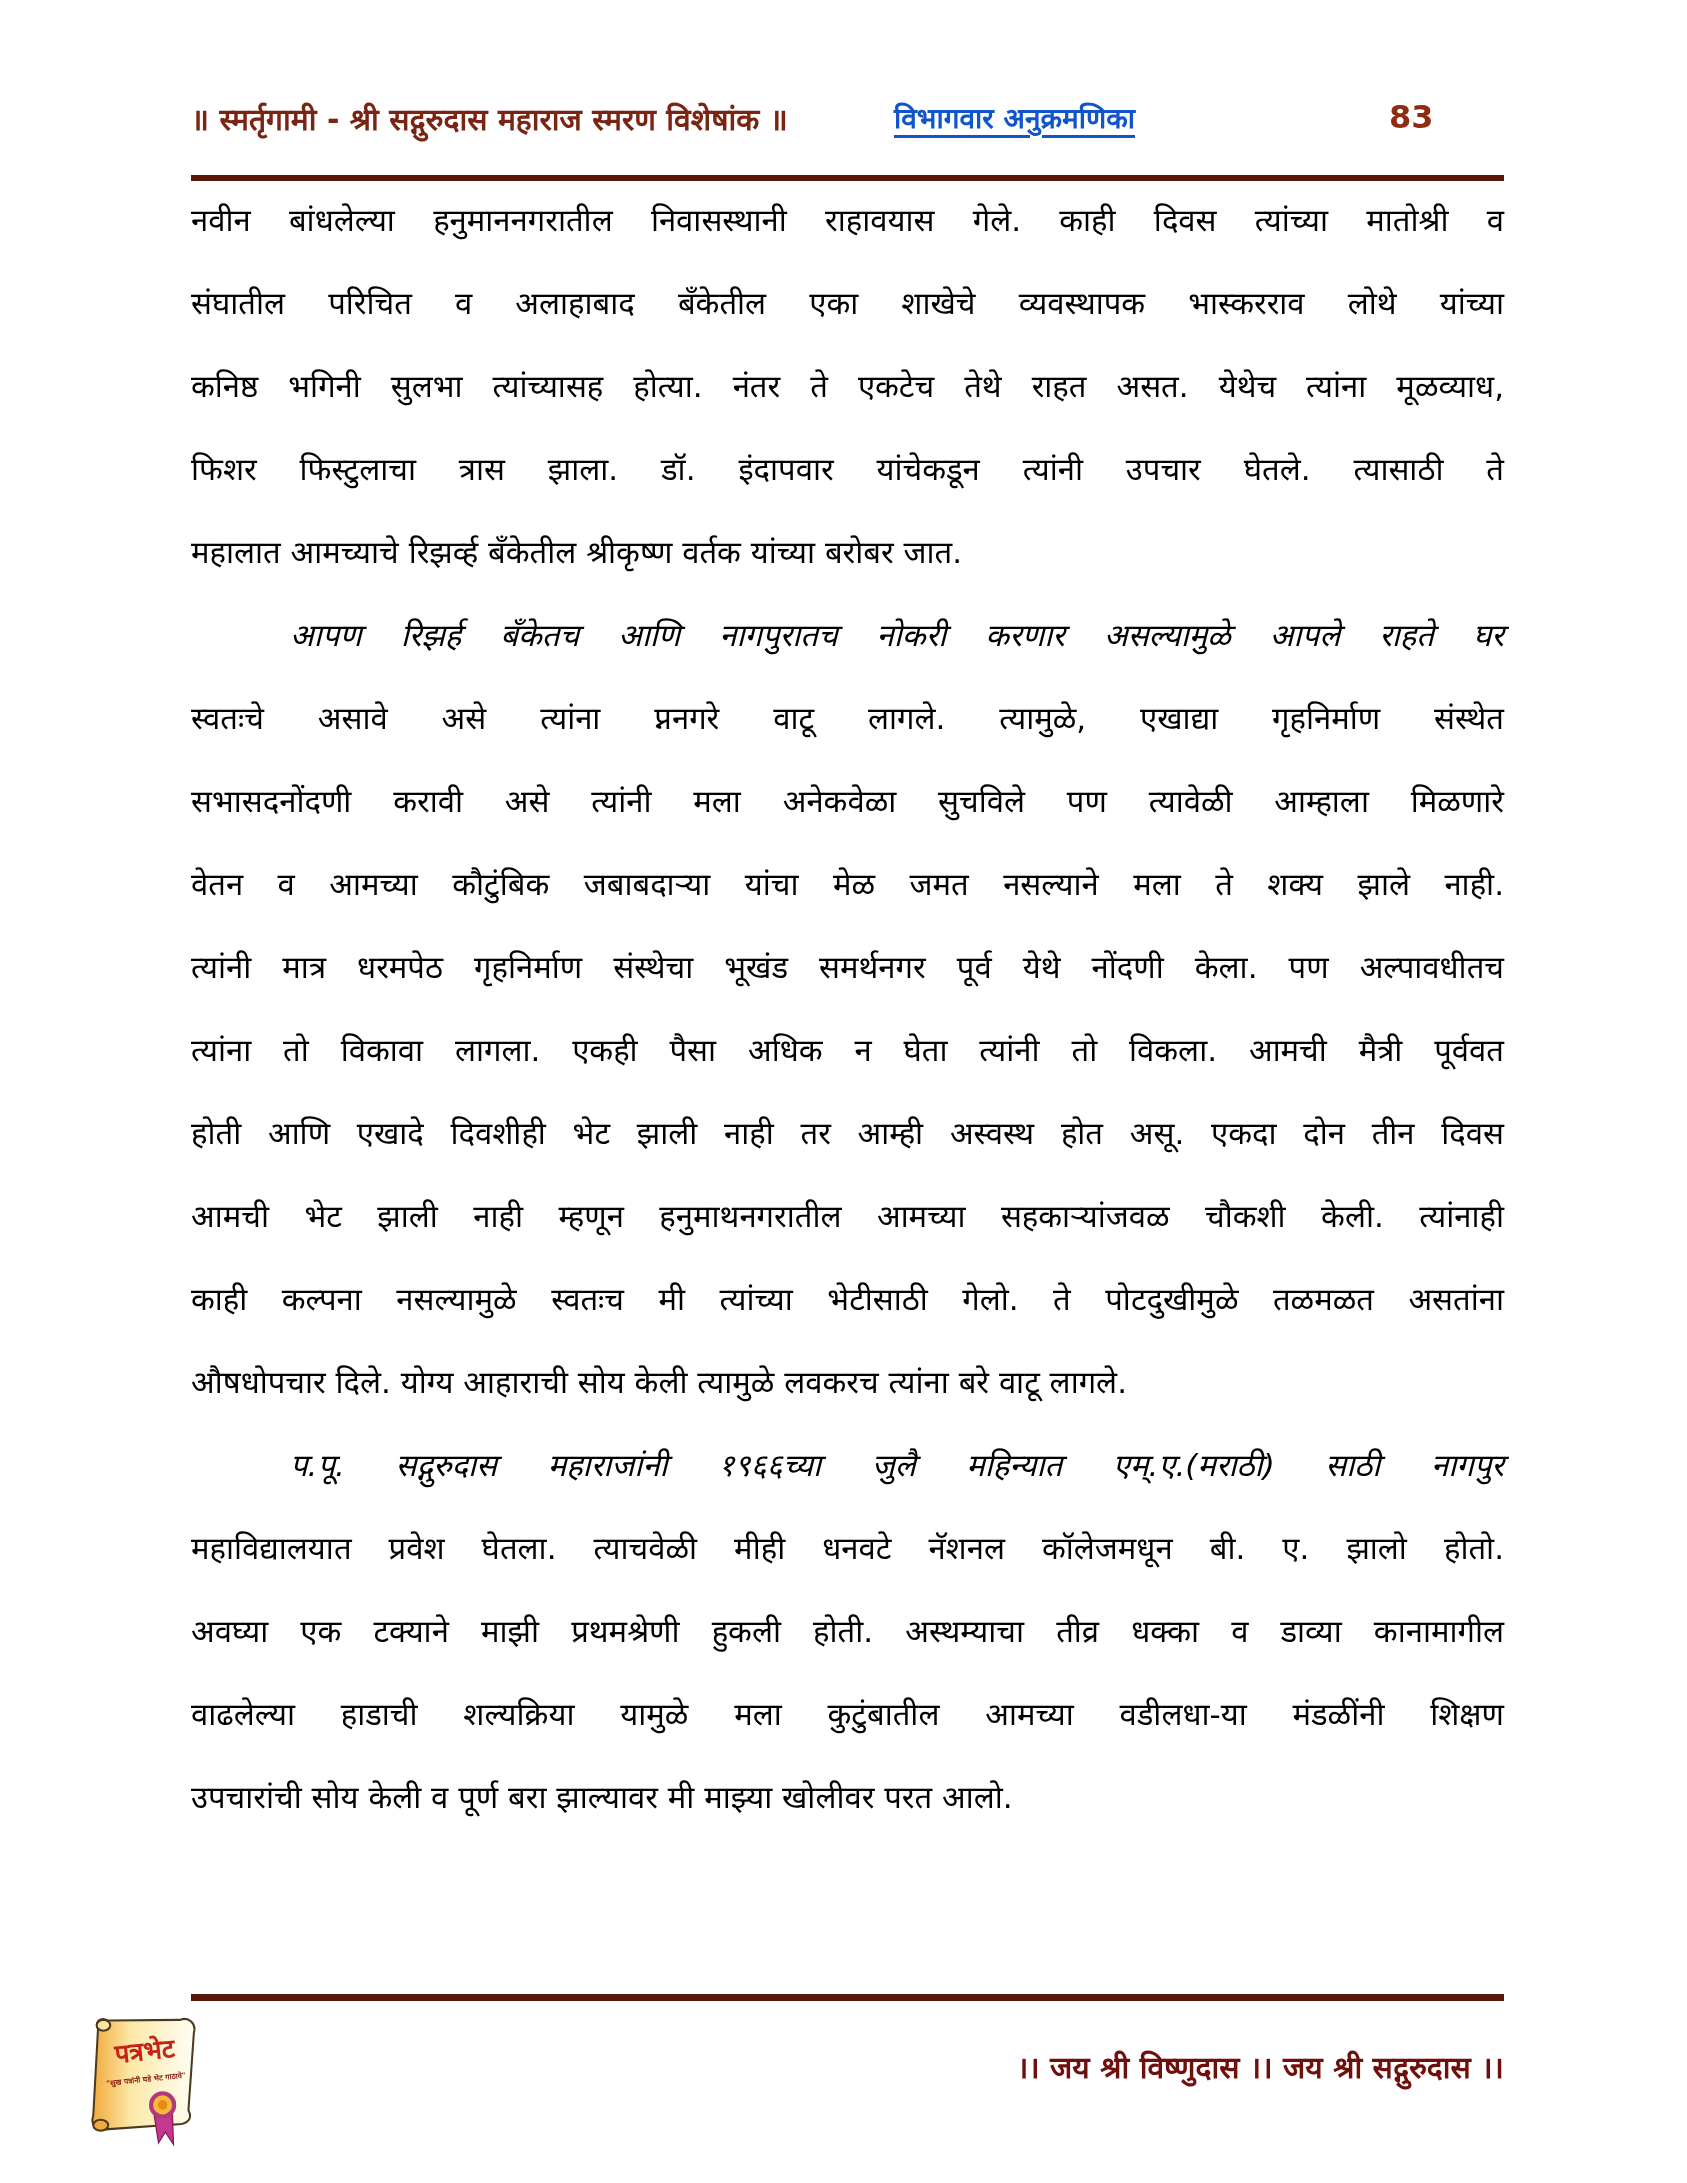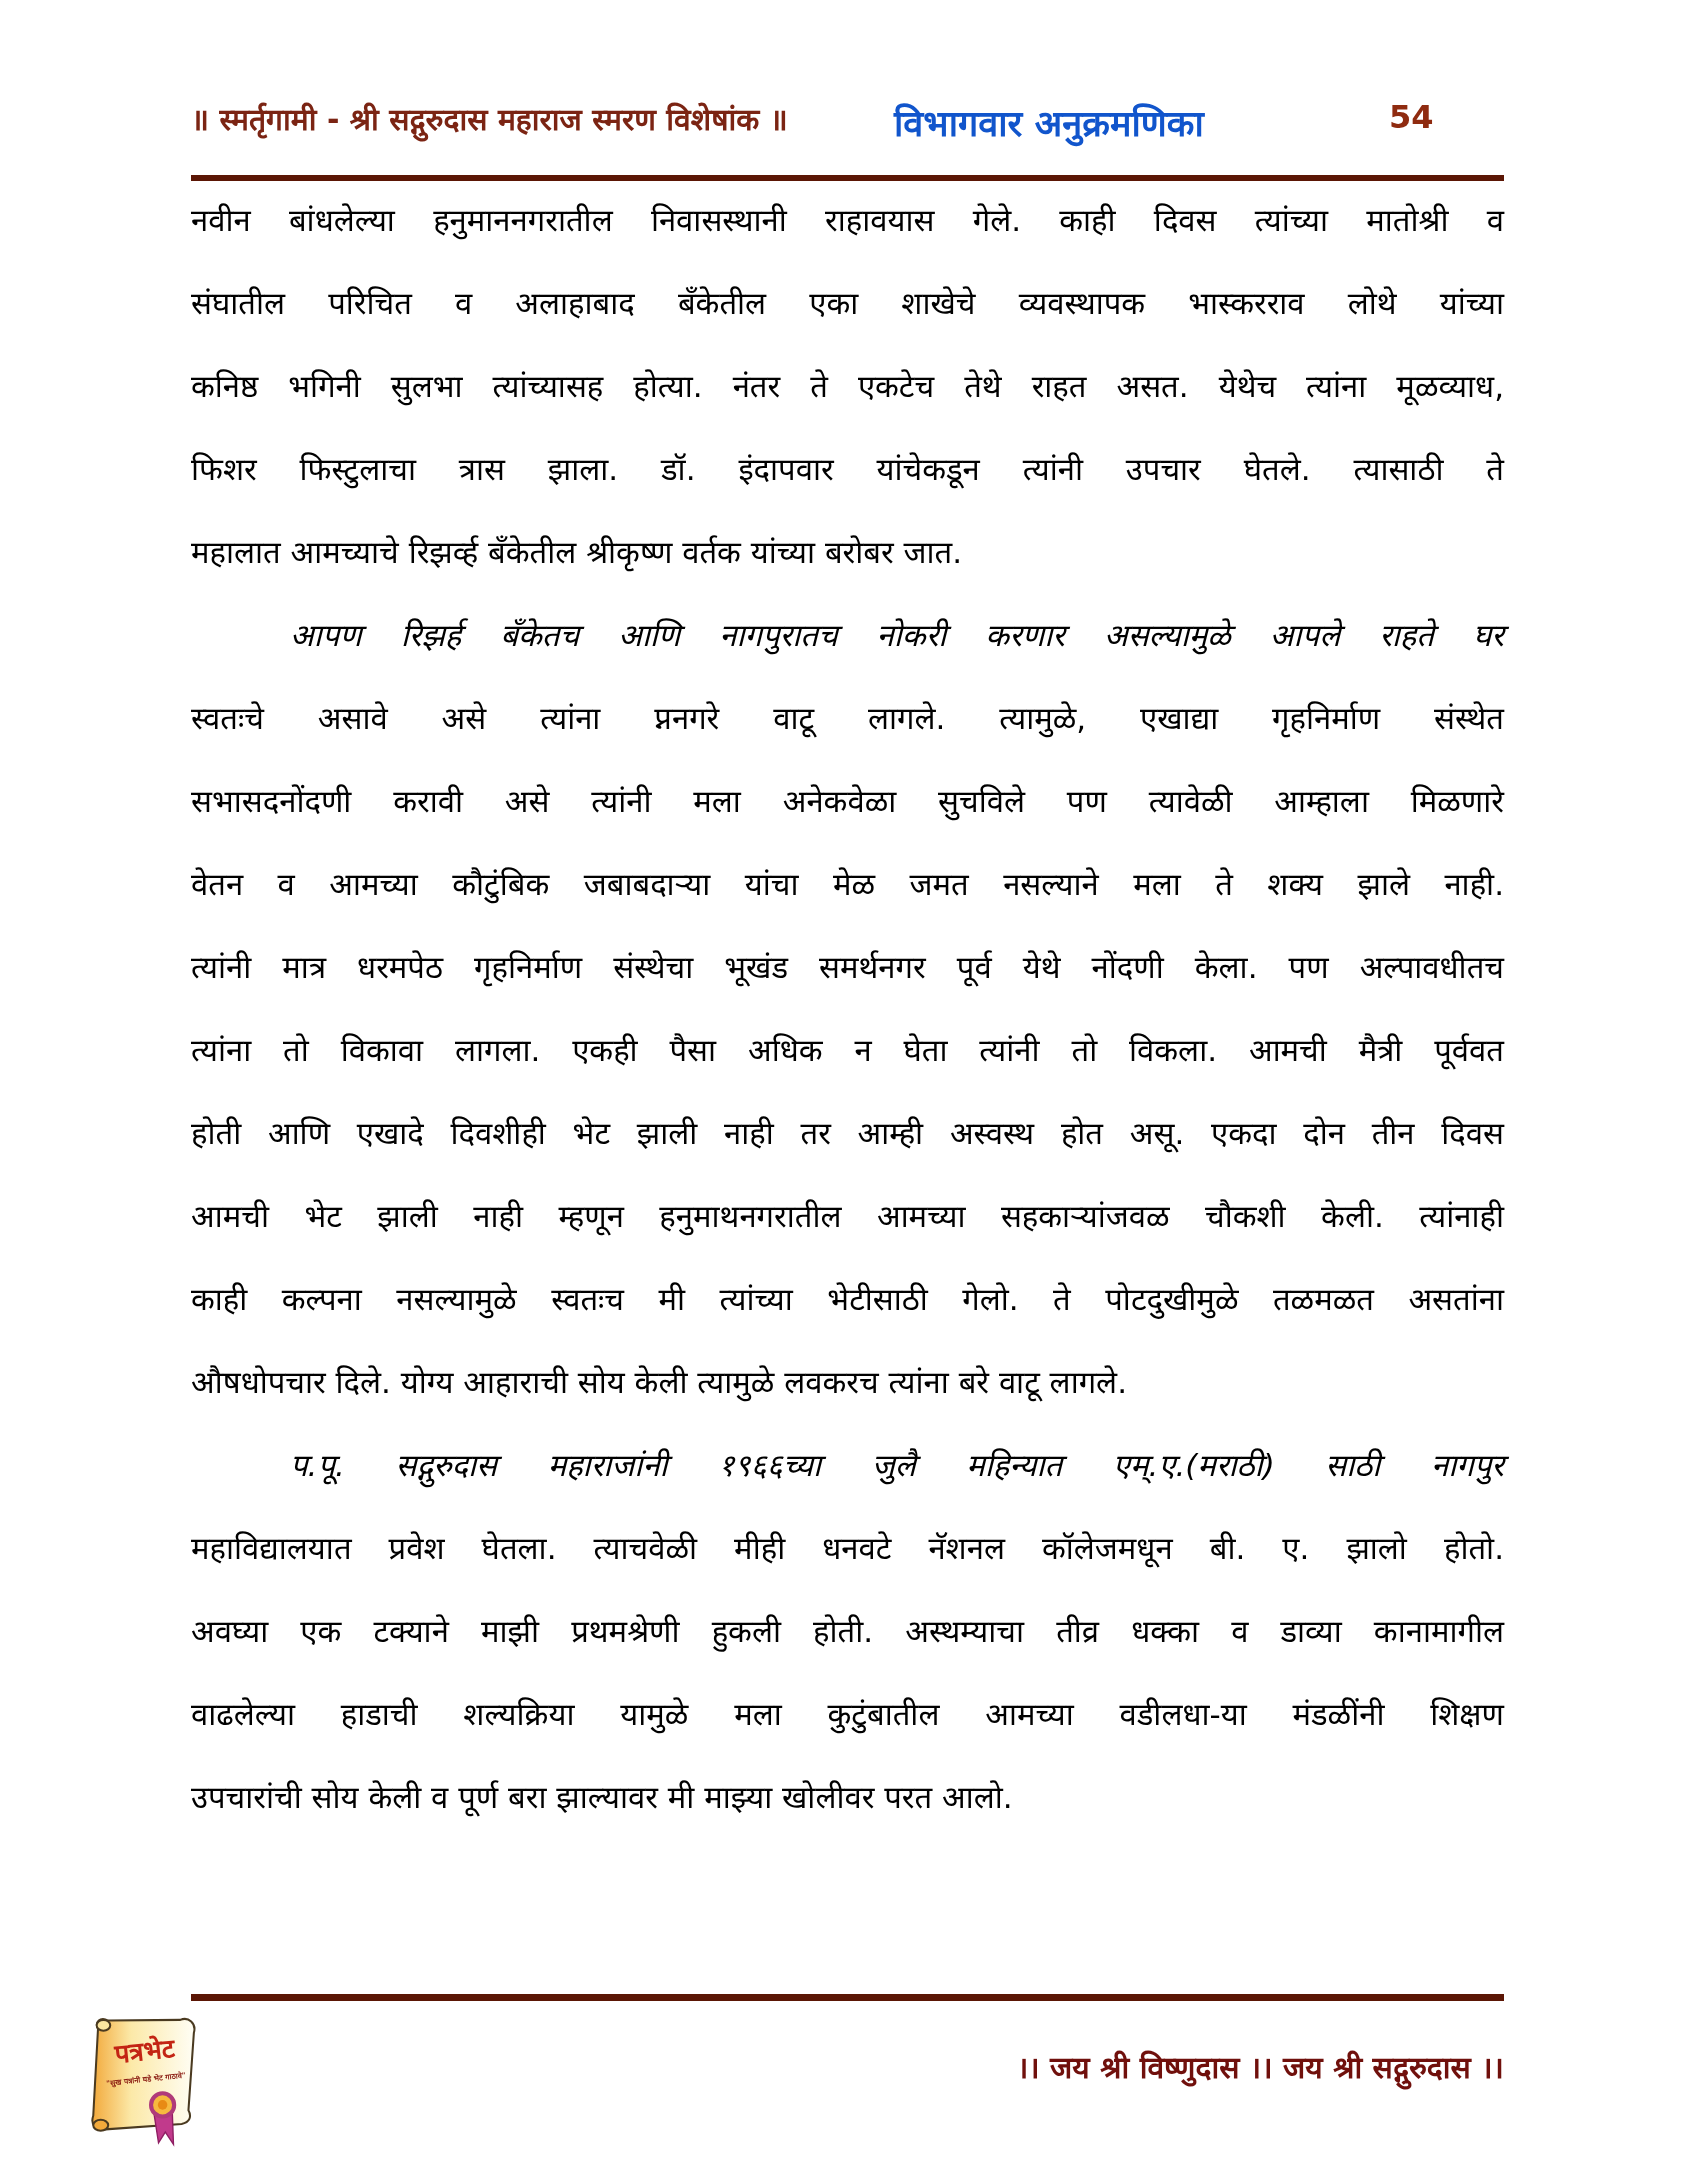--- a/index.html
+++ b/index.html
@@ -12,21 +12,22 @@
   }
   
   .hdr-title{
     position:absolute;left:191px;top:98px;
     font-size:30px;font-weight:bold;color:#7B2413;
     white-space:nowrap;
     text-align:right;
   }
   .hdr-link{
     position:absolute;left:894px;top:98px;
-    font-size:36px;font-weight:bold;color:#1155CC;
+    font-size:28px;font-weight:bold;color:#1155CC;
+    text-decoration:underline;
     text-decoration-thickness:2.6px;
     text-underline-offset:6.6px;
     white-space:nowrap;cursor:pointer;
   }
   .hdr-page-num{
     position:absolute;left:1389px;top:98px;width:60px;
     font-size:32px;font-weight:bold;color:#8F2B10;
   }
   .rule{
     position:absolute;left:191px;width:1313px;height:6px;
@@ -59,21 +60,21 @@
   }
   .logo svg{width:100%;height:100%;}
 </style>
 </head>
 <body>
 
 <div class="page">
 
   <div class="hdr-title">॥ स्मर्तृगामी - श्री सद्गुरुदास महाराज स्मरण विशेषांक ॥</div>
   <div class="hdr-link">विभागवार अनुक्रमणिका</div>
-  <div class="hdr-page-num">54</div>
+  <div class="hdr-page-num">83</div>
   <div class="rule rule-top"></div>
 
   <div class="body-text">
     <div class="line">नवीन बांधलेल्या हनुमाननगरातील निवासस्थानी राहावयास गेले. काही दिवस त्यांच्या मातोश्री व</div>
     <div class="line">संघातील परिचित व अलाहाबाद बँकेतील एका शाखेचे व्यवस्थापक भास्करराव लोथे यांच्या</div>
     <div class="line">कनिष्ठ भगिनी सुलभा त्यांच्यासह होत्या. नंतर ते एकटेच तेथे राहत असत. येथेच त्यांना मूळव्याध,</div>
     <div class="line">फिशर फिस्टुलाचा त्रास झाला. डॉ. इंदापवार यांचेकडून त्यांनी उपचार घेतले. त्यासाठी ते</div>
     <div class="line end">महालात आमच्याचे रिझर्व्ह बँकेतील श्रीकृष्ण वर्तक यांच्या बरोबर जात.</div>
     <div class="line indent">आपण रिझर्ह बँकेतच आणि नागपुरातच नोकरी करणार असल्यामुळे आपले राहते घर</div>
     <div class="line">स्वतःचे असावे असे त्यांना प्ननगरे वाटू लागले. त्यामुळे, एखाद्या गृहनिर्माण संस्थेत</div>

